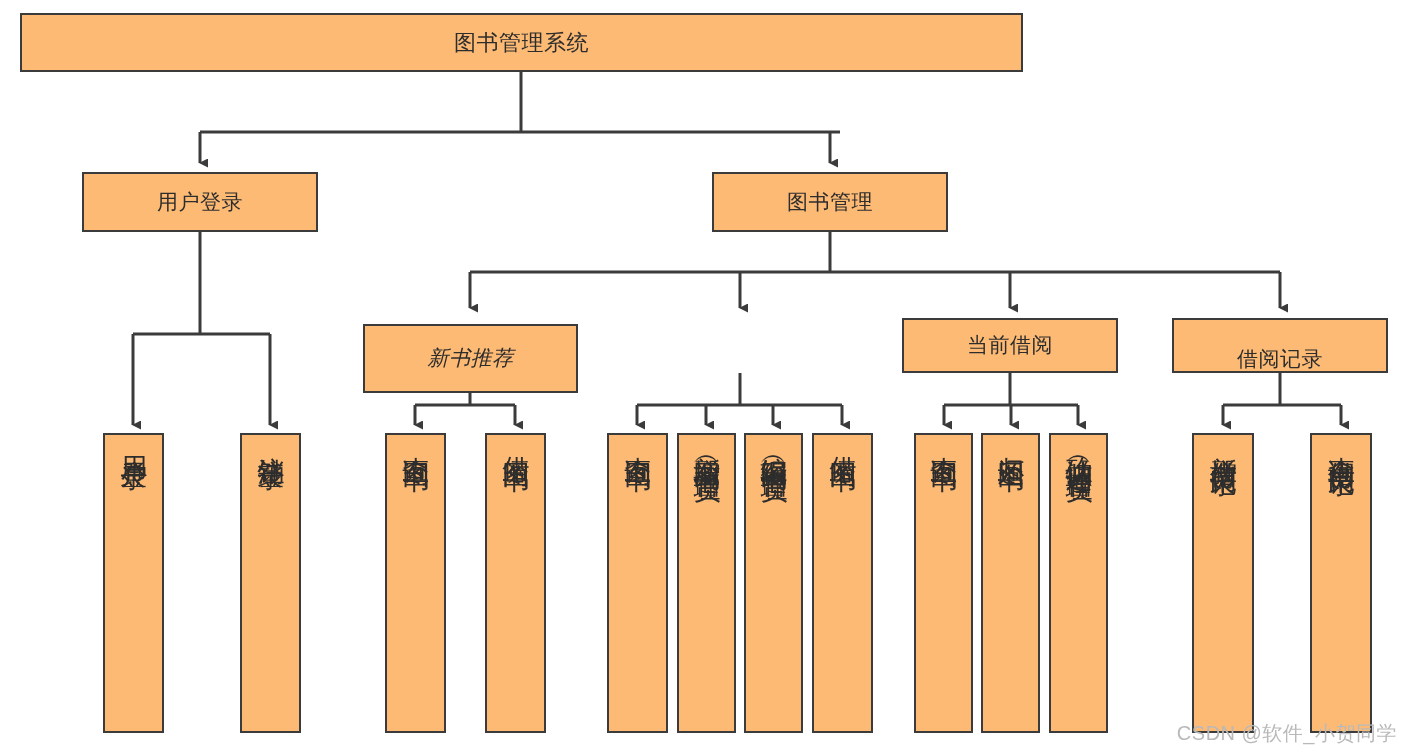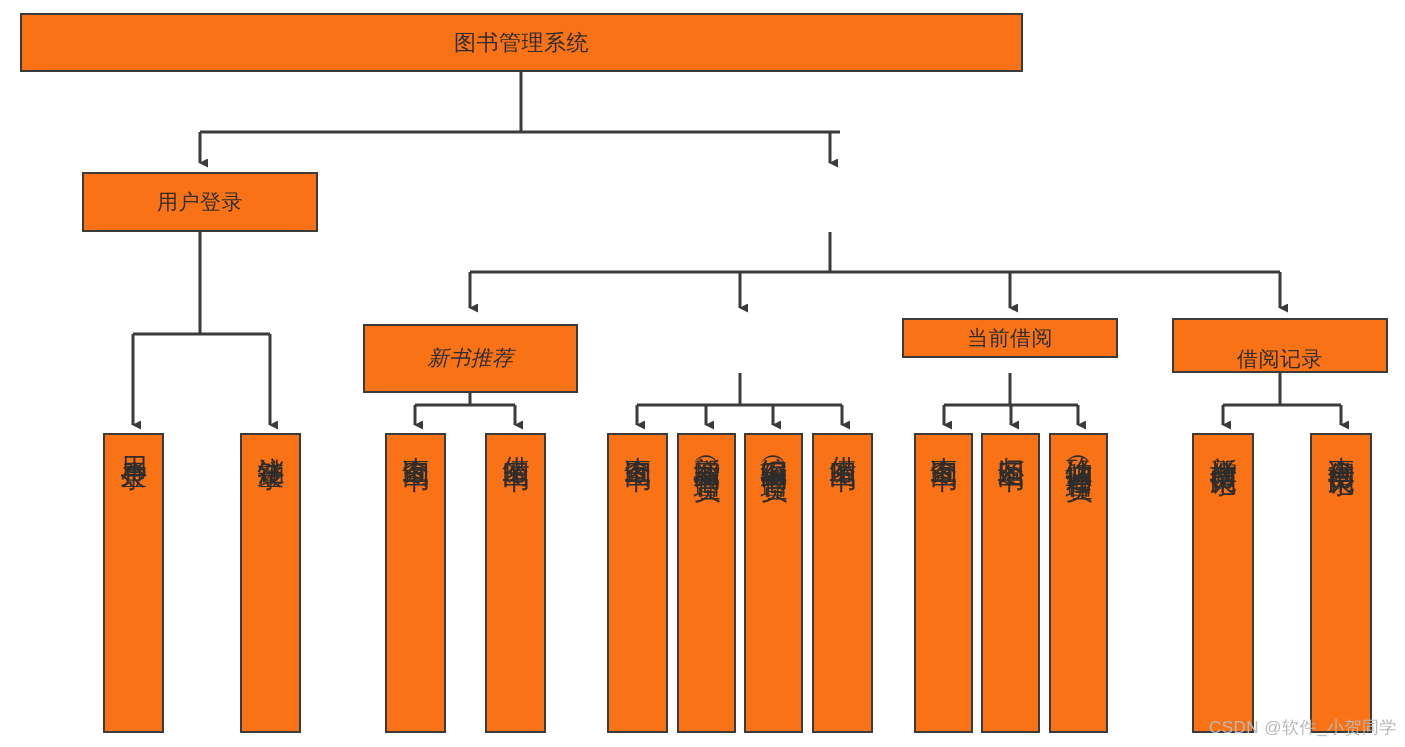--- a/index.html
+++ b/index.html
@@ -23,21 +23,21 @@
     left: 0;
     top: 0;
     width: 1405px;
     height: 747px;
     pointer-events: none;
   }
   .node {
     position: absolute;
     box-sizing: border-box;
     border: 2.5px solid #3b3b3b;
-    background: #f97316;
+    background: #fdba74;
     display: flex;
     align-items: center;
     justify-content: center;
     color: #2d2d2d;
     z-index: 2;
   }
   .node .label {
     display: block;
     line-height: 1.15;
     letter-spacing: 0.5px;
@@ -61,22 +61,22 @@
     text-orientation: upright;
     font-size: 27px;
     line-height: 1.0;
     letter-spacing: 3px;
     text-align: left;
     margin: 0 auto;
   }
   #watermark {
     position: absolute;
     right: 8px;
-    bottom: 8px;
-    font-size: 17px;
+    bottom: 0;
+    font-size: 20px;
     color: #b9b9b9;
     letter-spacing: 0.5px;
     z-index: 5;
     white-space: nowrap;
   }
 </style>
 </head>
 <body>
 
 <div id="canvas">
@@ -131,25 +131,28 @@
     </g>
   </svg>
 
   <div class="node h root" style="left:20px; top:13px; width:1003px; height:59px;">
     <span class="label">图书管理系统</span>
   </div>
 
   <div class="node h" style="left:82px; top:172px; width:236px; height:60px;">
     <span class="label">用户登录</span>
   </div>
+  <div class="node h" style="left:712px; top:172px; width:236px; height:60px;">
+    <span class="label">图书管理</span>
+  </div>
 
   <div class="node h" style="left:363px; top:324px; width:215px; height:69px;font-style:italic;">
     <span class="label">新书推荐</span>
   </div>
-  <div class="node h" style="left:902px; top:318px; width:216px; height:40px;">
+  <div class="node h" style="left:902px; top:318px; width:216px; height:55px;">
     <span class="label">当前借阅</span>
   </div>
   <div class="node h" style="left:1172px; top:318px; width:216px; height:55px;align-items:flex-end;">
     <span class="label">借阅记录</span>
   </div>
 
   <div class="node v" style="left:103px; top:433px; width:61px; height:300px;">
     <span class="label">用户登录</span>
   </div>
   <div class="node v" style="left:240px; top:433px; width:61px; height:300px;">

